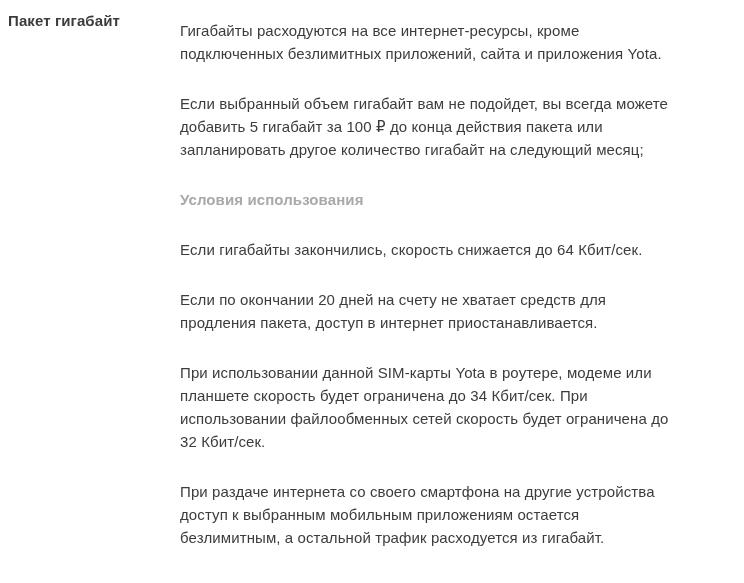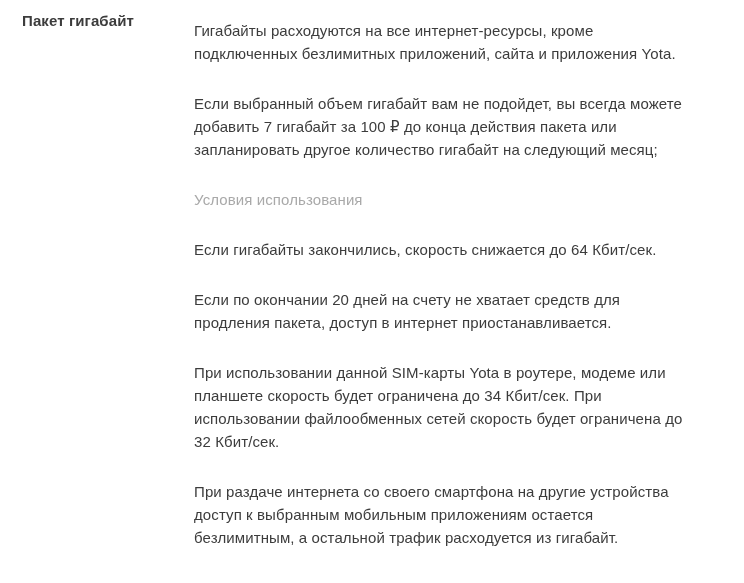--- a/index.html
+++ b/index.html
@@ -21,21 +21,20 @@
     }
     .faq-row {
       display: flex;
       align-items: flex-start;
       padding: 7px 8px 0 8px;
     }
     .term-col {
       width: 172px;
       flex-shrink: 0;
       padding-top: 2px;
-      margin-left: 14px;
     }
     .term-title {
       margin: 0;
       font-size: 15px;
       font-weight: bold;
       line-height: 23px;
       color: var(--text-color);
       letter-spacing: 0.1px;
     }
     .content-col {
@@ -45,35 +44,35 @@
     .content-col p {
       margin: 12px 0 27px 0;
       font-size: 15px;
       line-height: 23px;
       color: var(--text-color);
       letter-spacing: 0.1px;
     }
     .content-col .subheading {
       margin: 16px 0 27px 0;
       font-size: 15px;
-      font-weight: normal;
+      font-weight: bold;
       line-height: 23px;
       color: var(--muted-color);
       letter-spacing: 0.1px;
     }
   </style>
 </head>
 <body>
 
 <div class="faq-row">
   <div class="term-col">
     <h3 class="term-title">Пакет гигабайт</h3>
   </div>
   <div class="content-col">
     <p>Гигабайты расходуются на все интернет-ресурсы, кроме подключенных безлимитных приложений, сайта и приложения Yota.</p>
-    <p>Если выбранный объем гигабайт вам не подойдет, вы всегда можете добавить 7 гигабайт за 100 ₽ до конца действия пакета или запланировать другое количество гигабайт на следующий месяц;</p>
+    <p>Если выбранный объем гигабайт вам не подойдет, вы всегда можете добавить 5 гигабайт за 100 ₽ до конца действия пакета или запланировать другое количество гигабайт на следующий месяц;</p>
     <h4 class="subheading">Условия использования</h4>
     <p>Если гигабайты закончились, скорость снижается до 64 Кбит/сек.</p>
     <p>Если по окончании 20 дней на счету не хватает средств для продления пакета, доступ в интернет приостанавливается.</p>
     <p>При использовании данной SIM-карты Yota в роутере, модеме или планшете скорость будет ограничена до 34 Кбит/сек. При использовании файлообменных сетей скорость будет ограничена до 32 Кбит/сек.</p>
     <p>При раздаче интернета со своего смартфона на другие устройства доступ к выбранным мобильным приложениям остается безлимитным, а остальной трафик расходуется из гигабайт.</p>
   </div>
 </div>
 
 </body></html>

